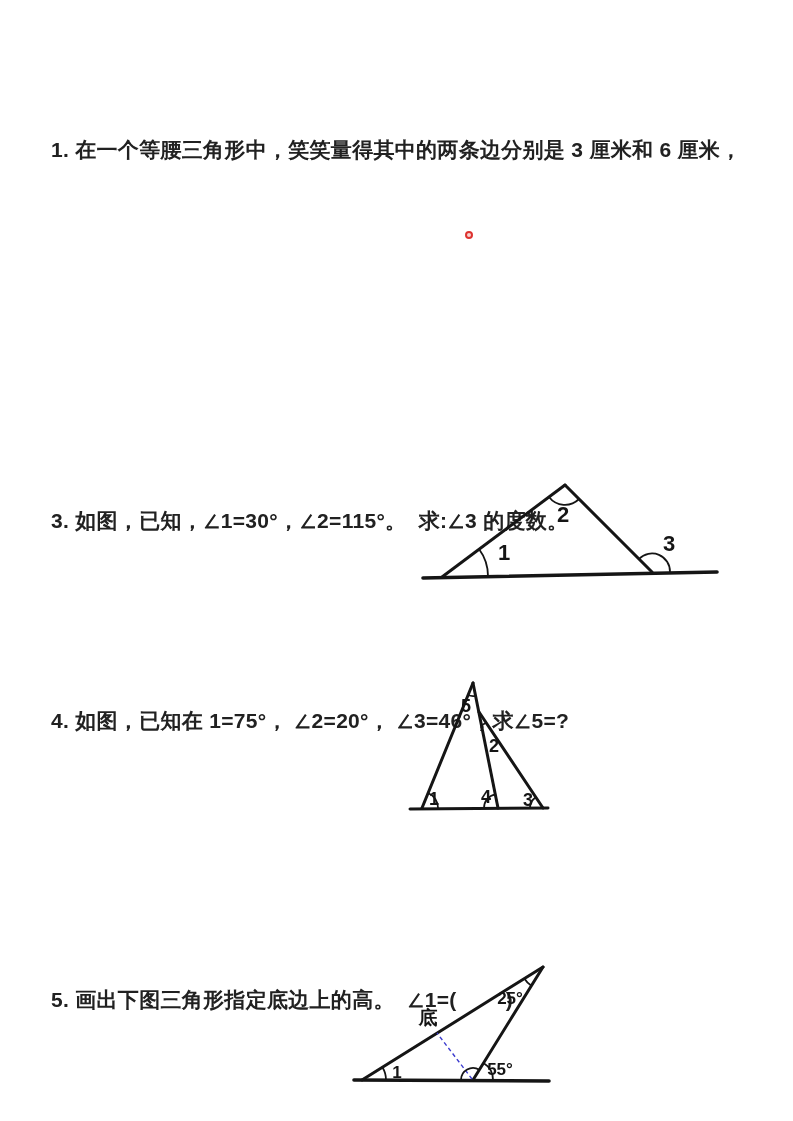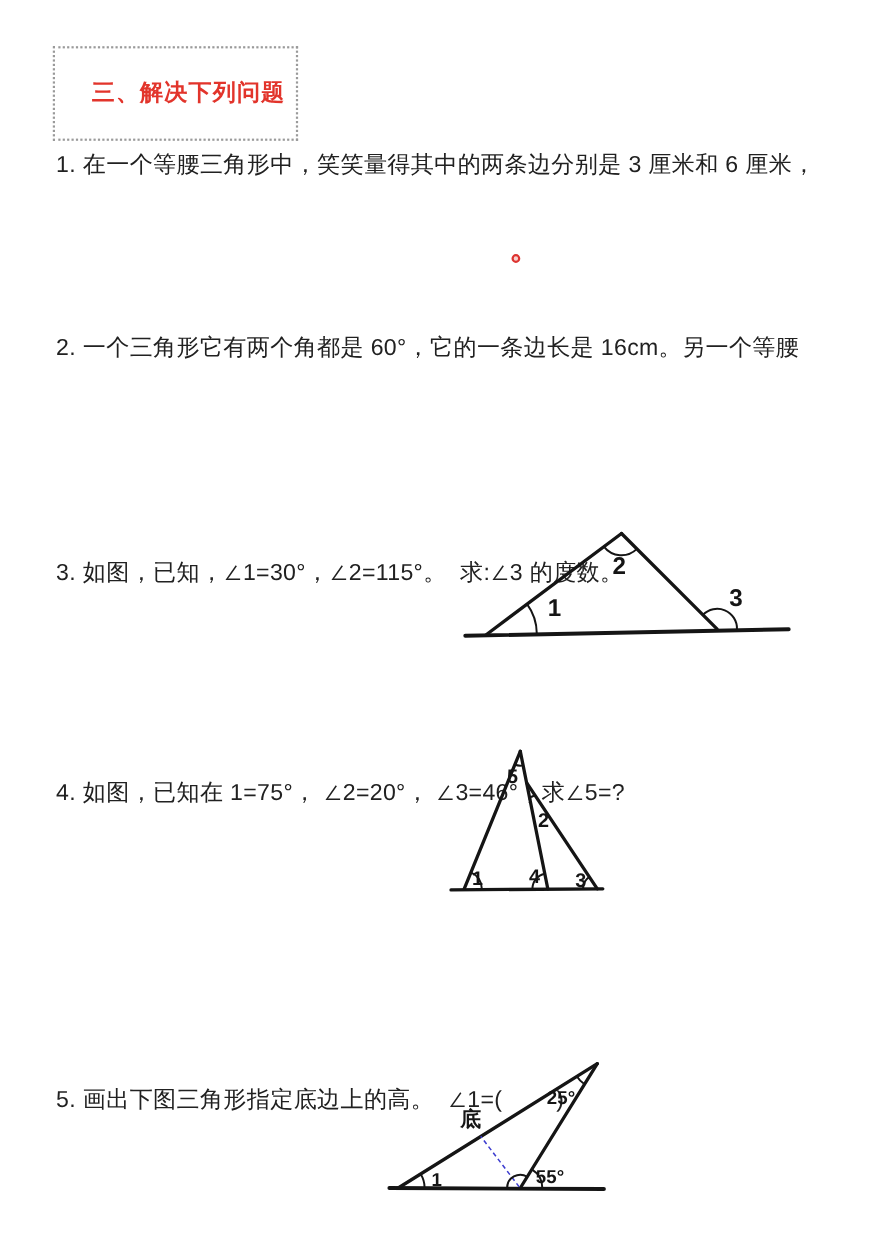--- a/index.html
+++ b/index.html
@@ -21,21 +21,21 @@
     font-size: 21px;
     font-weight: 700;
     letter-spacing: 1px;
     color: #e2342b;
     white-space: pre;
   }
   .pblock {
     position: absolute;
     font-size: 21px;
     line-height: 30px;
-    font-weight: 400;
+    font-weight: 700;
     color: #212121;
     white-space: pre;
     letter-spacing: 0.3px;
   }
   .pblock.tight { line-height: 28px; }
   .red-dot {
     position: absolute;
     left: 465px;
     top: 231px;
     width: 4px;
@@ -58,32 +58,28 @@
     stroke-width: 1.4;
     stroke-dasharray: 4 3;
     fill: none;
   }
 </style>
 </head>
 <body>
 
 <div class="page">
 
-  <div class="heading-box">
-    <span>三、解决下列问题</span>
-  </div>
 
   <div class="pblock tight" style="left:51px; top:80px;">
     <div>1. 在一个等腰三角形中，笑笑量得其中的两条边分别是 3 厘米和 6 厘米，</div>
   </div>
 
   <div class="red-dot"></div>
 
   <div class="pblock" style="left:51px; top:242px;">
-    <div>2. 一个三角形它有两个角都是 60°，它的一条边长是 16cm。另一个等腰</div>
   </div>
 
   <div class="pblock" style="left:51px; top:446px;">
     <div>3. 如图，已知，∠1=30°，∠2=115°。  求:∠3 的度数。</div>
   </div>
 
   <svg class="fig" style="left:420px; top:478px;" width="300" height="108" viewBox="0 0 300 108">
     <line class="fig-line thick" x1="3" y1="100" x2="297" y2="94"></line>
     <line class="fig-line" x1="22" y1="99" x2="145" y2="7"></line>
     <line class="fig-line" x1="145" y1="7" x2="232" y2="94"></line>

